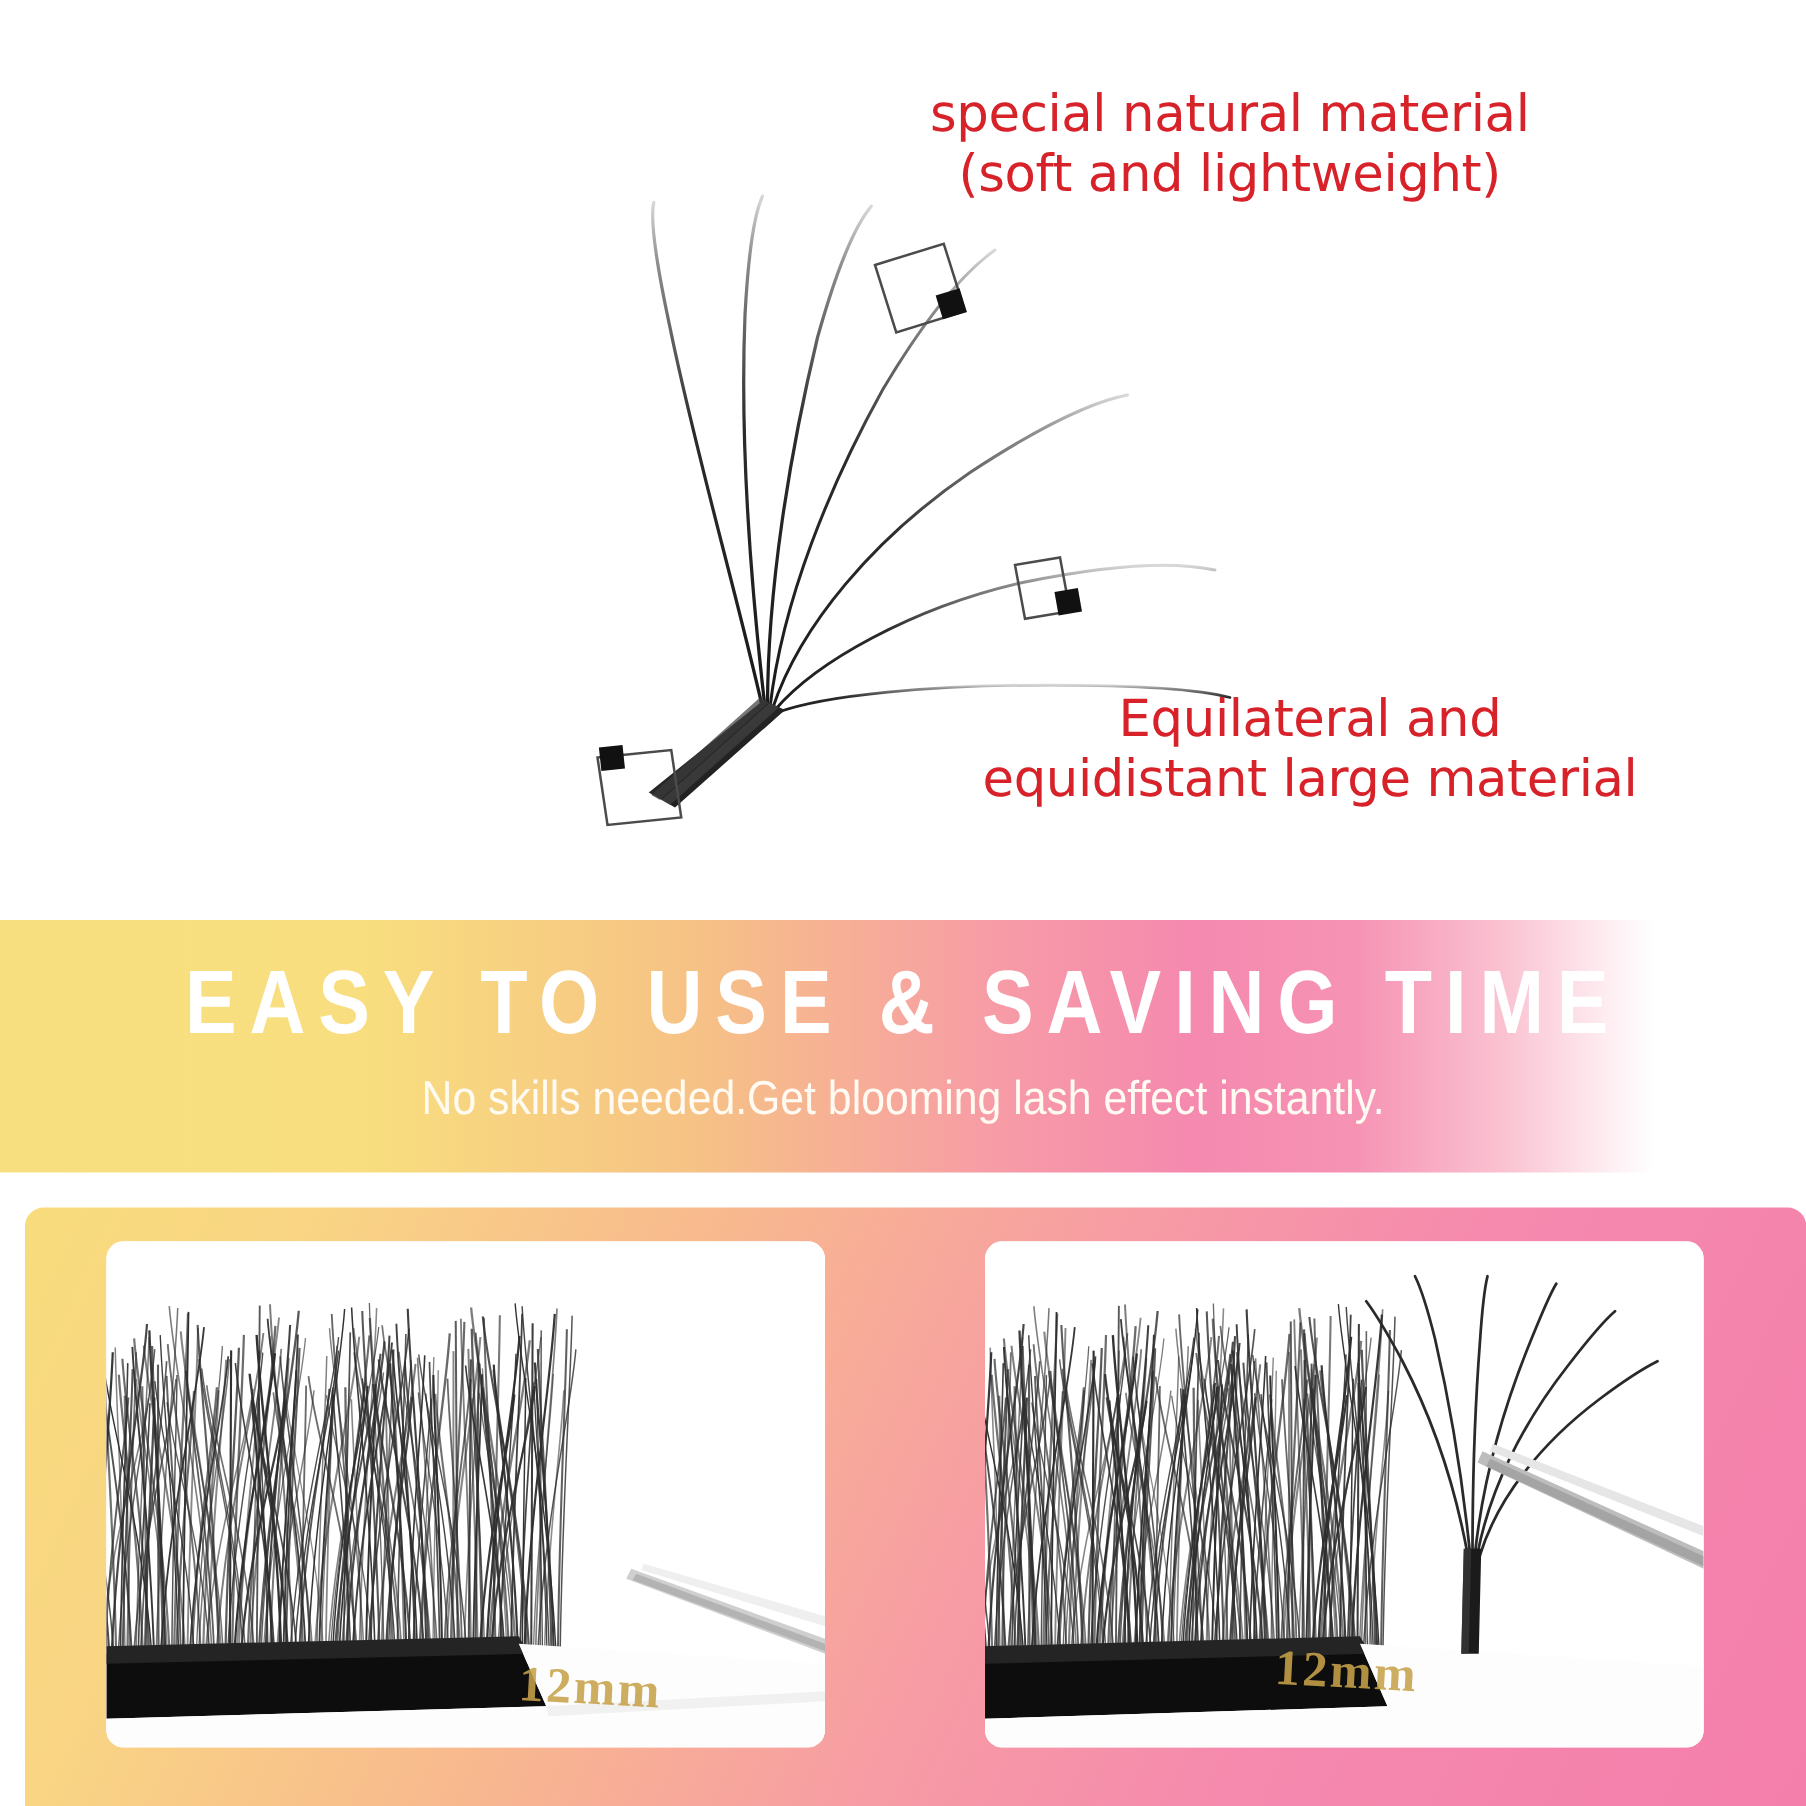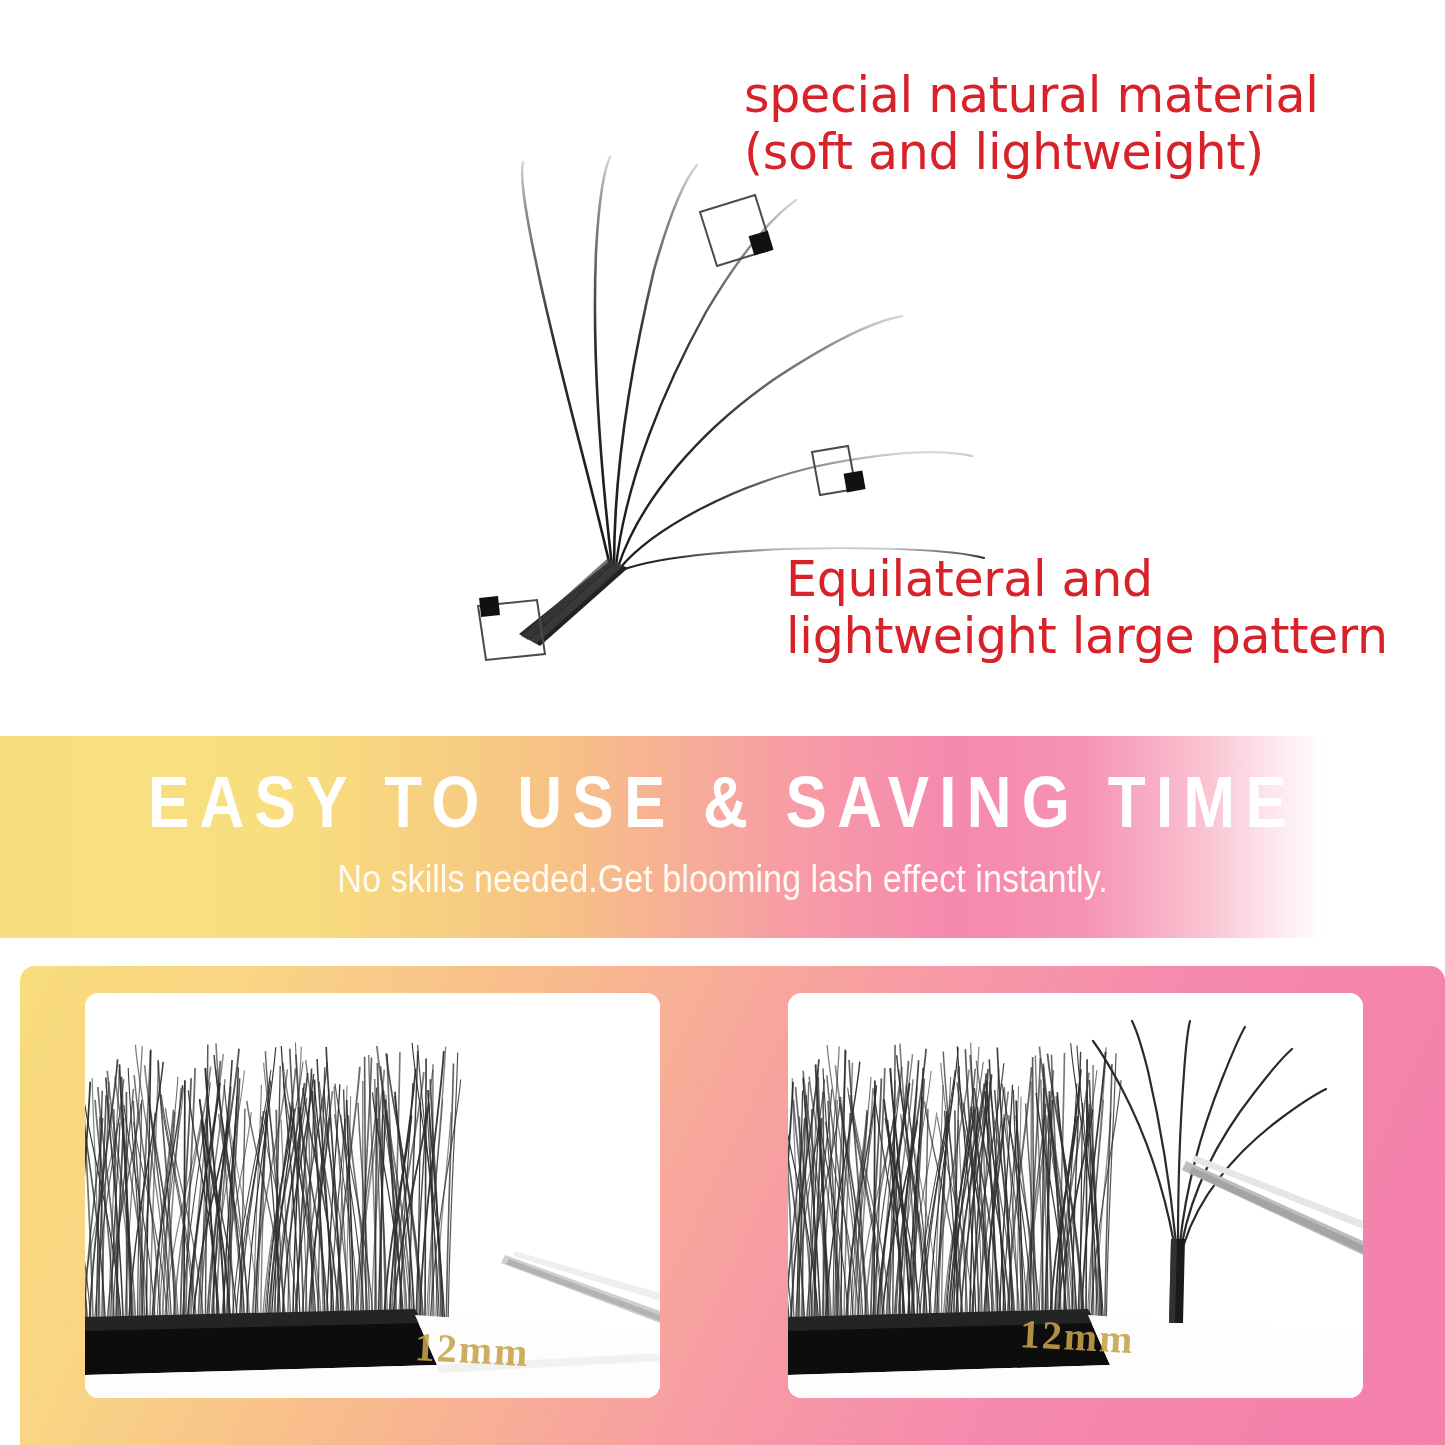--- a/index.html
+++ b/index.html
@@ -4,21 +4,21 @@
 <style>
   html,body{margin:0;padding:0;background:#ffffff;}
   body{width:1445px;height:1445px;font-family:"Liberation Sans",sans-serif;overflow:hidden;}
   #page{position:relative;width:1445px;height:1445px;background:#fff;}
 
   
   #hero{position:absolute;left:0;top:0;width:1445px;height:735px;background:#ffffff;overflow:hidden;}
   #hero-svg{position:absolute;left:0;top:0;width:1445px;height:735px;}
 
   .callout{position:absolute;color:#D8222A;font-family:"DejaVu Sans",sans-serif;
-           font-size:49px;line-height:1.16;font-weight:400;white-space:pre-line;letter-spacing:-0.3px;}
+           font-size:41px;line-height:1.16;font-weight:400;white-space:pre-line;letter-spacing:-0.3px;text-align:center;}
   #callout-material{left:744px;top:68px;}
   #callout-pick{left:242px;top:475px;}
   #callout-equi{left:786px;top:552px;}
 
   
   #banner{position:absolute;left:0;top:736px;width:1324px;height:202px;
      background:linear-gradient(90deg,#F7DF80 0%,#F8DE7E 22%,#F6C285 42%,#F79CA6 60%,#F589AF 72%,#F693B4 82%,#FAC3D2 91%,#FEF3F6 98%,#FFFFFF 100%);
      overflow:hidden;}
   #banner-title{position:absolute;left:0;top:30px;width:1445px;text-align:center;
      color:#ffffff;font-family:"Liberation Sans Narrow","Liberation Sans",sans-serif;
@@ -92,21 +92,21 @@
         <path d="M478,606 L537,600 L545,654 L486,660 Z" fill="none" stroke="#4b4b4b" stroke-width="2"></path>
         <rect x="480" y="597" width="19" height="19" fill="#111111" transform="rotate(-6 489 606)"></rect>
       </g>
     </svg>
 
     <div class="callout" id="callout-material">special natural material
 (soft and lightweight)</div>
 
 
     <div class="callout" id="callout-equi">Equilateral and
-lightweight large pattern</div>
+equidistant large material</div>
   </section>
 
   <section id="banner">
     <div id="banner-title">EASY TO USE &amp; SAVING TIME</div>
     <div id="banner-sub">No skills needed.Get blooming lash effect instantly.</div>
   </section>
 
   <section id="panel">
 
     <div class="card" id="card-left">

